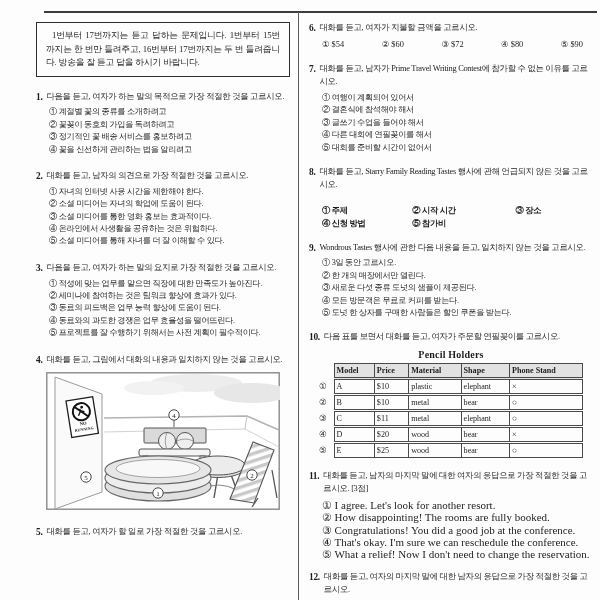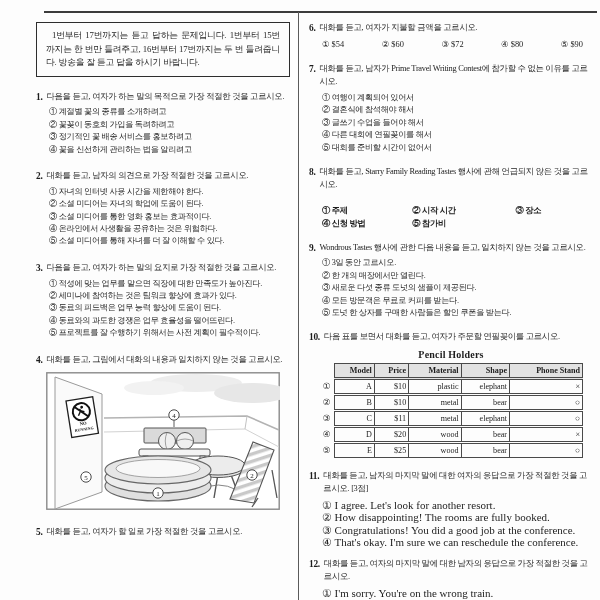--- a/index.html
+++ b/index.html
@@ -38,21 +38,21 @@
 
   .opts-inline { display:flex; justify-content:space-between; margin-top:4px; padding:0 10px 0 13px; font-size:8.4px; line-height:12.5px; }
   .opts-grid { display:grid; grid-template-columns:1.05fr 1.2fr 0.9fr; margin-top:12px; padding-left:13px; font-size:8.3px; line-height:13px; letter-spacing:-0.3px;font-weight:bold; }
 
   .figure-wrap { margin:6px 0 0 10px; width:234px; height:138px; }
   .figure-wrap svg { width:100%; height:100%; display:block; }
 
   .tbl-wrap { margin-top:5px; }
   .tbl-title { text-align:center; font-weight:bold; font-size:10px; line-height:12px; margin-bottom:2px; letter-spacing:0.2px; }
   table.ptable { border-collapse:collapse; margin-left:8px; width:266px; font-size:8.1px; }
-  .ptable th, .ptable td { border:1px solid #4a4a4a; border-bottom:3px double #4a4a4a; text-align:right; padding:1px 2px; line-height:11px; }
+  .ptable th, .ptable td { border:1px solid #4a4a4a; border-bottom:3px double #4a4a4a; text-align:left; padding:1px 2px; line-height:11px; }
   .ptable th { background:#e2e2e2; font-weight:bold; }
   .ptable tr:last-child td { border-bottom:1px solid #4a4a4a; }
   .ptable .rowno, .ptable .rowno-h { border:none !important; background:none; width:17px; font-size:8.6px; padding-right:3px; }
 </style>
 </head>
 <body>
 
 <div class="top-rule"></div>
 <div class="col-divider"></div>
 
@@ -328,20 +328,21 @@
   <section class="q">
     <div class="qline">
       <span class="qnum">11.</span>
       <span class="qprompt">대화를 듣고, 남자의 마지막 말에 대한 여자의 응답으로 가장 적절한 것을 고르시오. [3점]</span>
     </div>
     <ul class="opts en">
       <li>① I agree. Let's look for another resort.</li>
       <li>② How disappointing! The rooms are fully booked.</li>
       <li>③ Congratulations! You did a good job at the conference.</li>
       <li>④ That's okay. I'm sure we can reschedule the conference.</li>
+      <li>⑤ What a relief! Now I don't need to change the reservation.</li>
     </ul>
   </section>
 
   <section class="q" style="margin-top:10px;">
     <div class="qline">
       <span class="qnum">12.</span>
       <span class="qprompt">대화를 듣고, 여자의 마지막 말에 대한 남자의 응답으로 가장 적절한 것을 고르시오.</span>
     </div>
     <ul class="opts en">
       <li>① I'm sorry. You're on the wrong train.</li>

